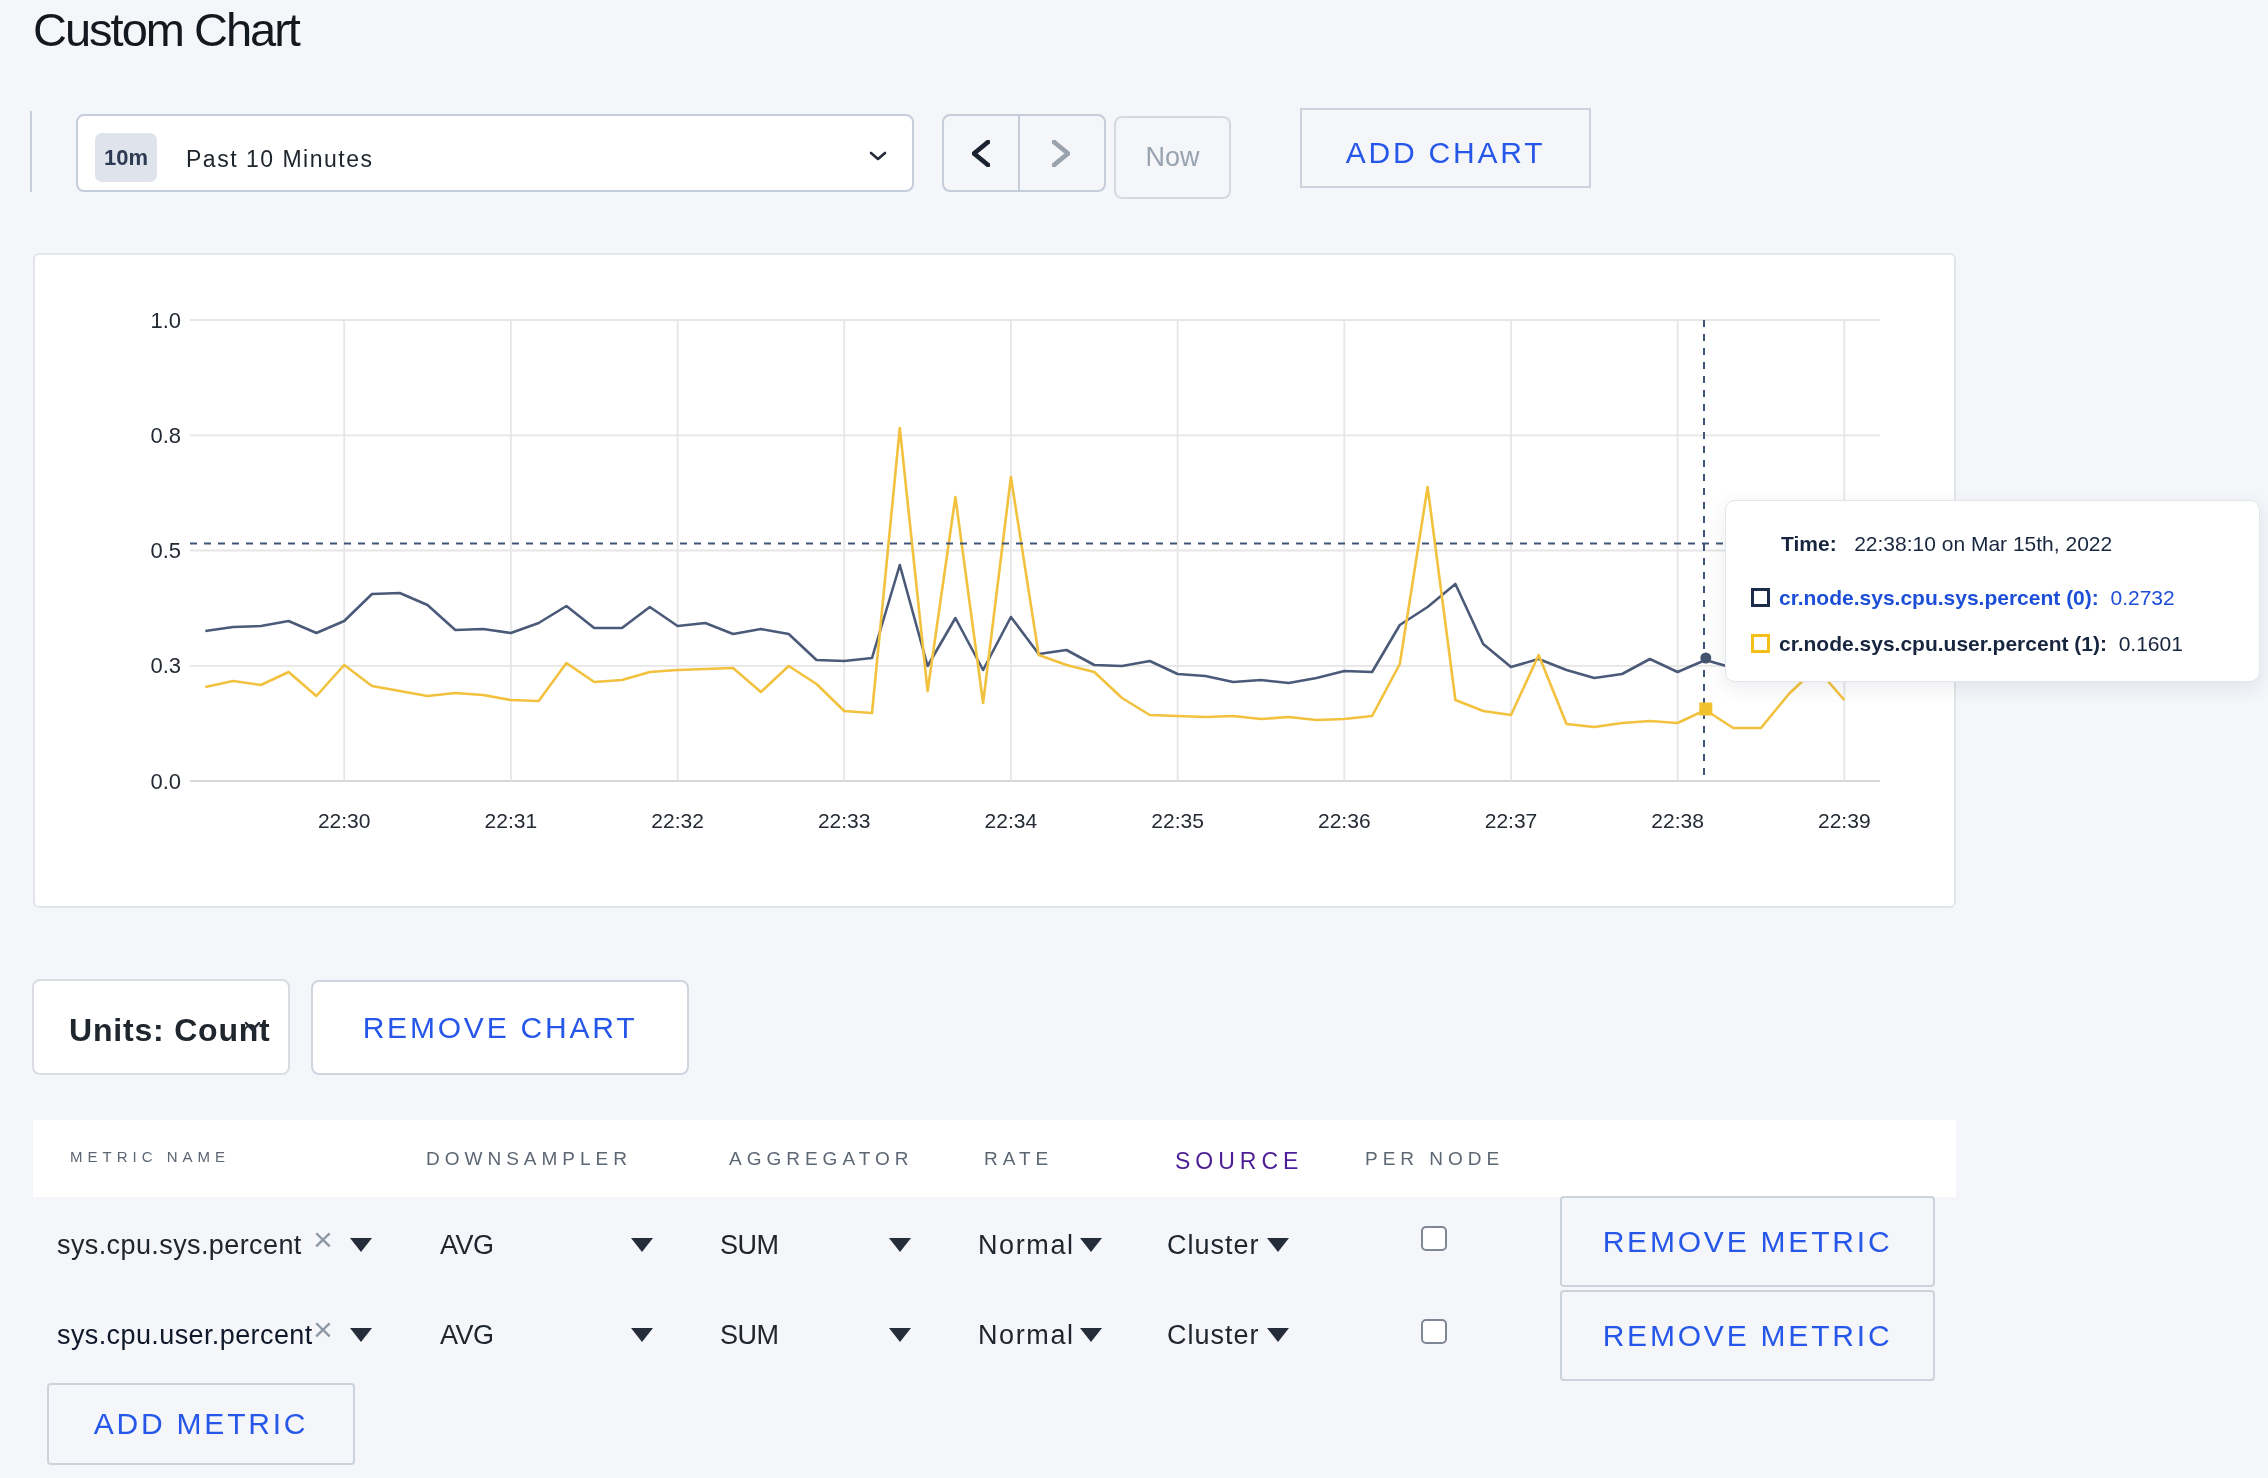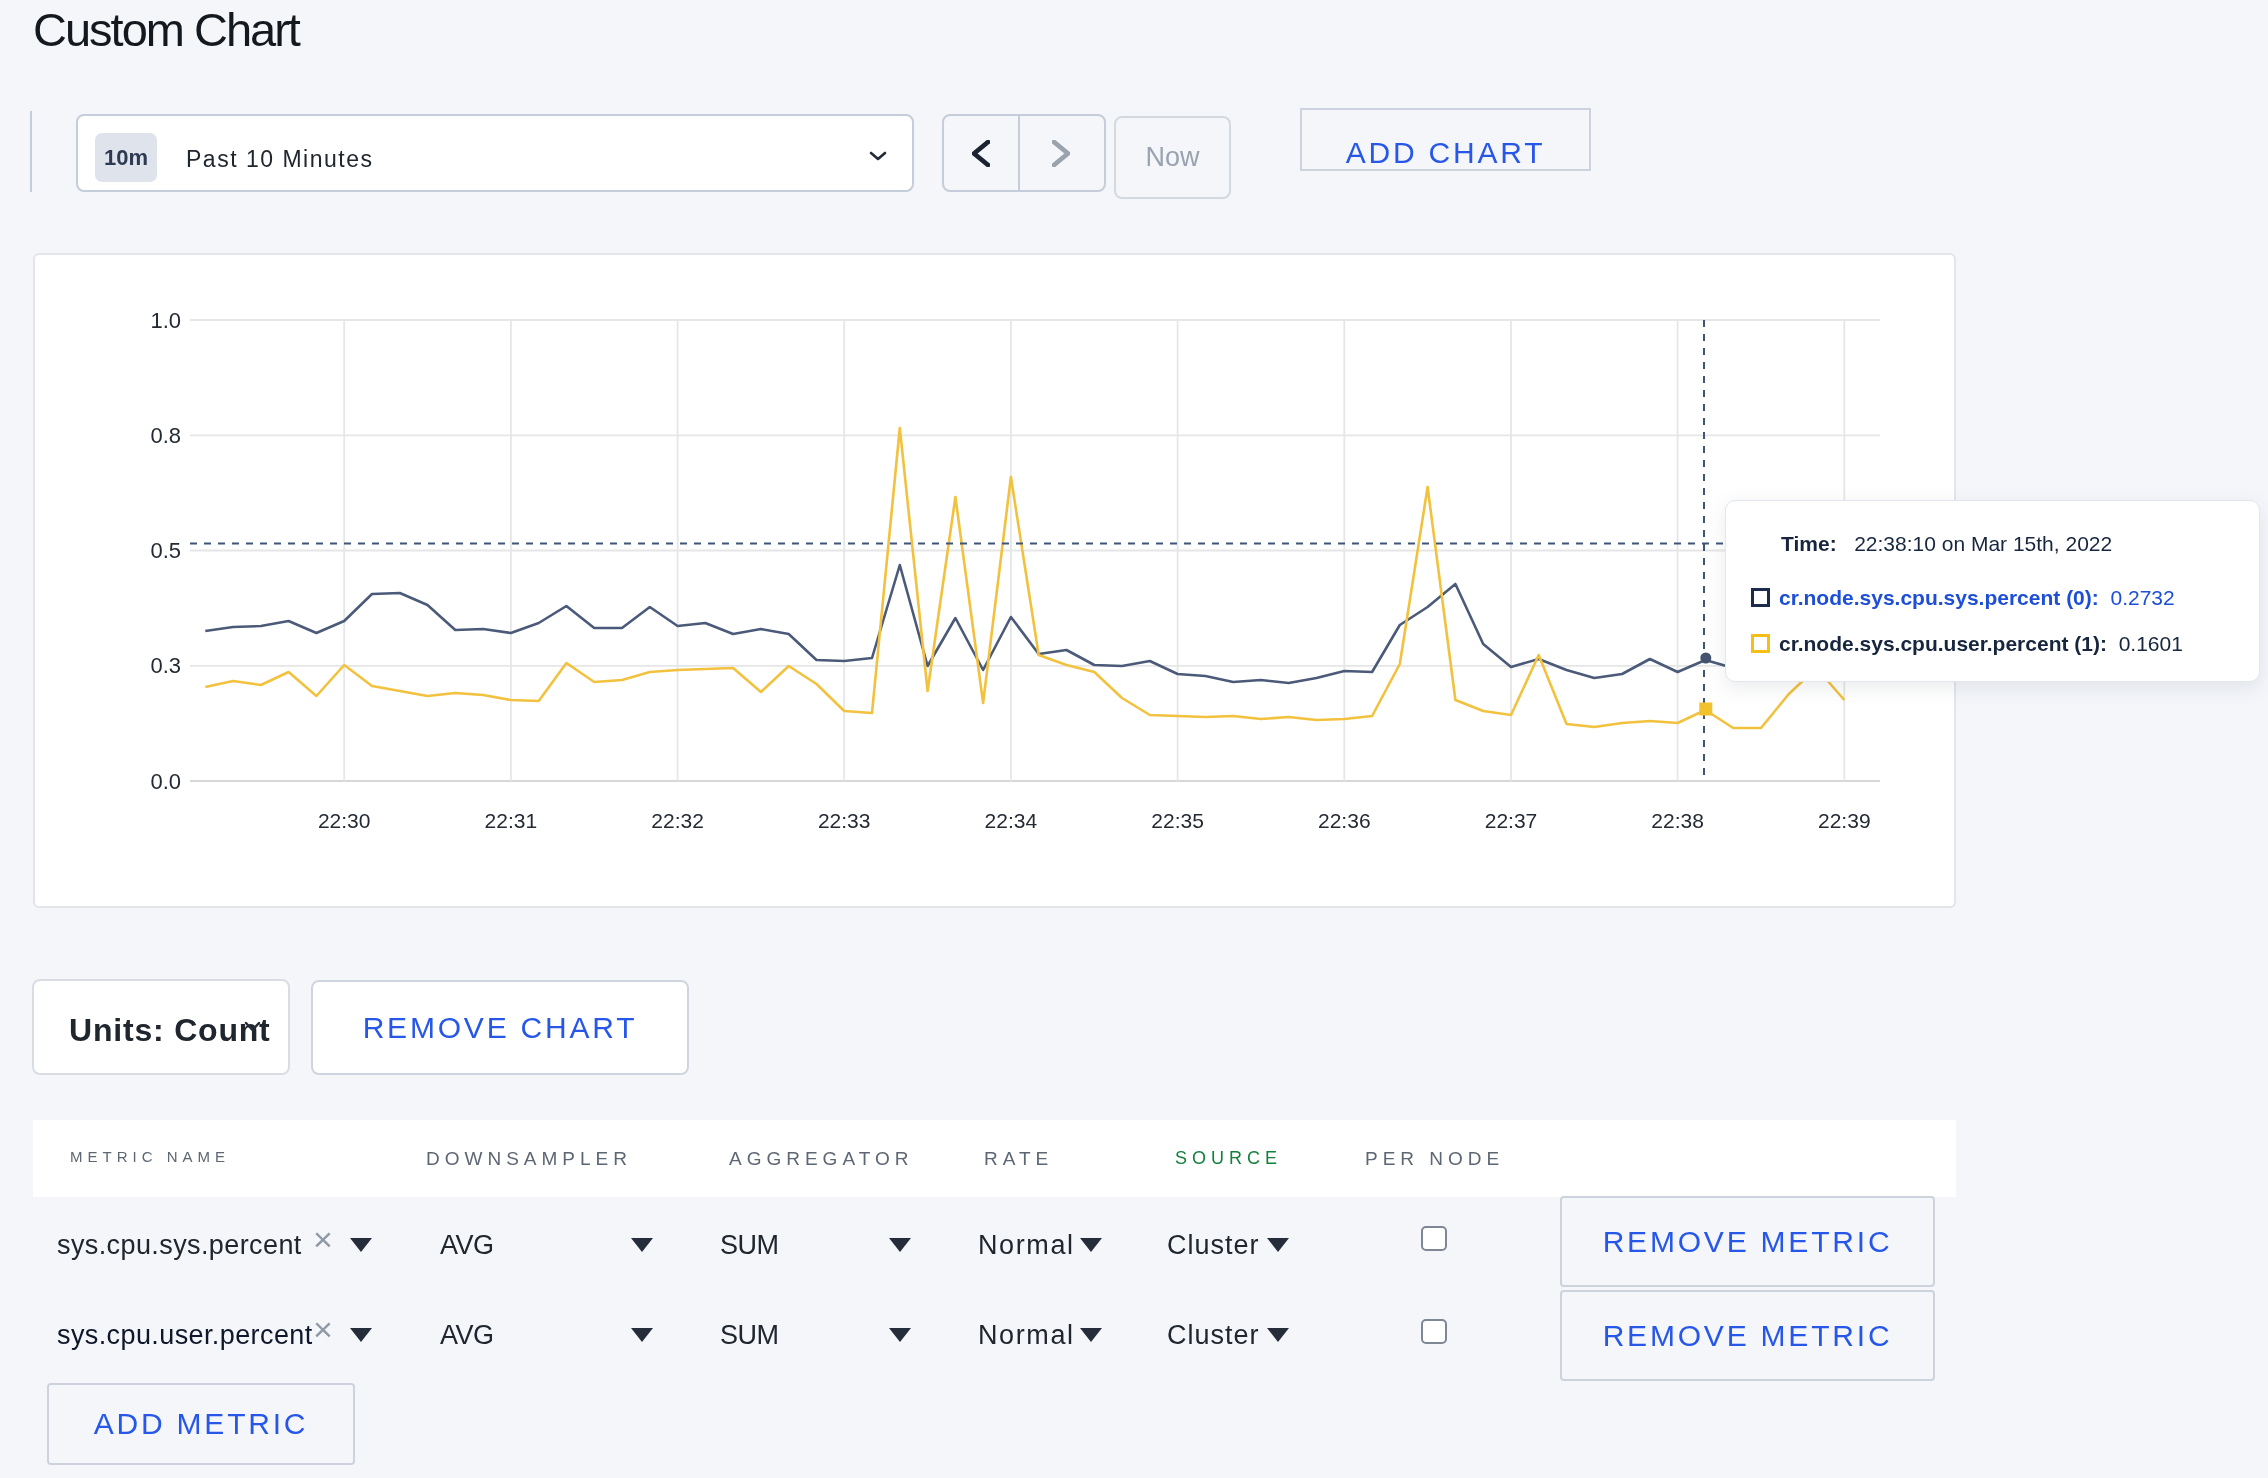--- a/index.html
+++ b/index.html
@@ -16,21 +16,21 @@
   </svg>
 <div class="abs" style="left:942px;top:114px;width:164px;height:78px;border:2.5px solid #c5ccda;border-radius:8px"></div>
 <div class="abs" style="left:1018px;top:116px;width:2px;height:74px;background:#c5ccda"></div>
 <svg style="position:absolute;left:972px;top:140px" width="18" height="27" viewBox="0 0 18 27">
     <polyline points="16,2 2,13.5 16,25" fill="none" stroke="#1b2230" stroke-width="4.8" stroke-linecap="round" stroke-linejoin="round"></polyline>
   </svg>
 <svg style="position:absolute;left:1052px;top:140px" width="18" height="27" viewBox="0 0 18 27">
     <polyline points="2,2 16,13.5 2,25" fill="none" stroke="#9aa2ac" stroke-width="4.8" stroke-linecap="round" stroke-linejoin="round"></polyline>
   </svg>
 <div class="abs" style="left:1114px;top:116px;width:117px;height:83px;border:2px solid #d4d9e0;border-radius:8px;font-size:27px;color:#99a3b0;text-align:center;line-height:79px">Now</div>
-<div class="abs btn-blue" style="left:1300px;top:108px;width:291px;height:63px;border:2px solid #ccd3de;border-radius:0;text-align:center;line-height:86px">ADD CHART</div>
+<div class="abs btn-blue" style="left:1300px;top:108px;width:291px;height:80px;border:2px solid #ccd3de;border-radius:0;text-align:center;line-height:86px">ADD CHART</div>
 
 <div class="abs" style="left:33px;top:253px;width:1923px;height:655px;background:#fff;border:2px solid #e2e5ea;border-radius:6px"></div>
 <svg style="position:absolute;left:0;top:0;z-index:3" width="2268" height="1478" viewBox="0 0 2268 1478" font-family="Liberation Sans, sans-serif">
 <line x1="190" y1="320" x2="1880" y2="320" stroke="#e6e6e6" stroke-width="1.8"></line>
     <line x1="190" y1="435.3" x2="1880" y2="435.3" stroke="#e6e6e6" stroke-width="1.8"></line>
     <line x1="190" y1="550.5" x2="1880" y2="550.5" stroke="#e6e6e6" stroke-width="1.8"></line>
     <line x1="190" y1="665.8" x2="1880" y2="665.8" stroke="#e6e6e6" stroke-width="1.8"></line>
     <line x1="190" y1="781" x2="1880" y2="781" stroke="#d7d7d7" stroke-width="2"></line>
     <line x1="344.2" y1="320" x2="344.2" y2="781" stroke="#e6e6e6" stroke-width="1.8"></line>
     <line x1="510.9" y1="320" x2="510.9" y2="781" stroke="#e6e6e6" stroke-width="1.8"></line>
@@ -77,21 +77,21 @@
 <svg style="position:absolute;left:244px;top:1021px" width="17" height="11" viewBox="0 0 17 11">
     <polyline points="2,2 8.5,9 15,2" fill="none" stroke="#242b38" stroke-width="2.4" stroke-linecap="round" stroke-linejoin="round"></polyline>
   </svg>
 <div class="abs btn-blue" style="left:311px;top:980px;width:378px;height:95px;background:#fff;border:2px solid #cfd5df;border-radius:8px;text-align:center;line-height:91px">REMOVE CHART</div>
 
 <div class="abs" style="left:33px;top:1120px;width:1923px;height:77px;background:#fff"></div>
 <div class="abs" style="left:70px;top:1148px;font-size:15px;color:#5d6673;letter-spacing:5px;font-weight:400">METRIC NAME</div>
 <div class="abs" style="left:426px;top:1148px;font-size:19px;color:#5d6673;letter-spacing:5px;font-weight:400">DOWNSAMPLER</div>
 <div class="abs" style="left:729px;top:1148px;font-size:19px;color:#5d6673;letter-spacing:5px;font-weight:400">AGGREGATOR</div>
 <div class="abs" style="left:984px;top:1148px;font-size:19px;color:#5d6673;letter-spacing:5px;font-weight:400">RATE</div>
-<div class="abs" style="left:1175px;top:1148px;font-size:18px;color:#15803d;letter-spacing:5px;font-weight:400">SOURCE</div>
+<div class="abs" style="left:1175px;top:1148px;font-size:23px;color:#4c1d95;letter-spacing:5px;font-weight:400">SOURCE</div>
 <div class="abs" style="left:1365px;top:1148px;font-size:19px;color:#5d6673;letter-spacing:5px;font-weight:400">PER NODE</div>
 
 <div class="abs" style="left:57px;top:1230px;font-size:27px;letter-spacing:0.4px;color:#20262e">sys.cpu.sys.percent</div>
 <div class="abs" style="left:313px;top:1220px;font-size:34px;color:#8f99a6">×</div>
 <div class="abs" style="left:350px;top:1238px"><span style="display:inline-block;width:0;height:0;border-left:11px solid transparent;border-right:11px solid transparent;border-top:14px solid #262d3a"></span></div>
 <div class="abs" style="left:440px;top:1230px;font-size:27px;letter-spacing:-0.5px;color:#20262e">AVG</div>
 <div class="abs" style="left:631px;top:1238px"><span style="display:inline-block;width:0;height:0;border-left:11px solid transparent;border-right:11px solid transparent;border-top:14px solid #262d3a"></span></div>
 <div class="abs" style="left:720px;top:1230px;font-size:27px;letter-spacing:-0.5px;color:#20262e">SUM</div>
 <div class="abs" style="left:889px;top:1238px"><span style="display:inline-block;width:0;height:0;border-left:11px solid transparent;border-right:11px solid transparent;border-top:14px solid #262d3a"></span></div>
 <div class="abs" style="left:978px;top:1230px;font-size:27px;letter-spacing:1.6px;color:#20262e">Normal</div>

